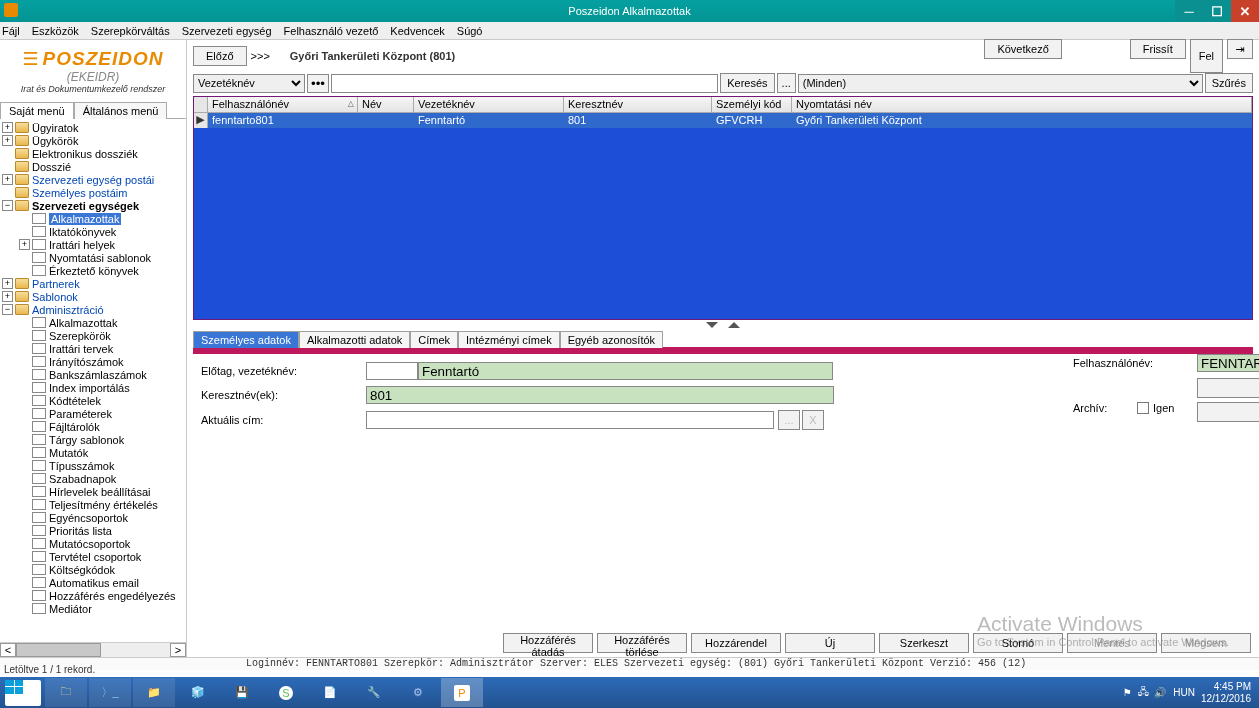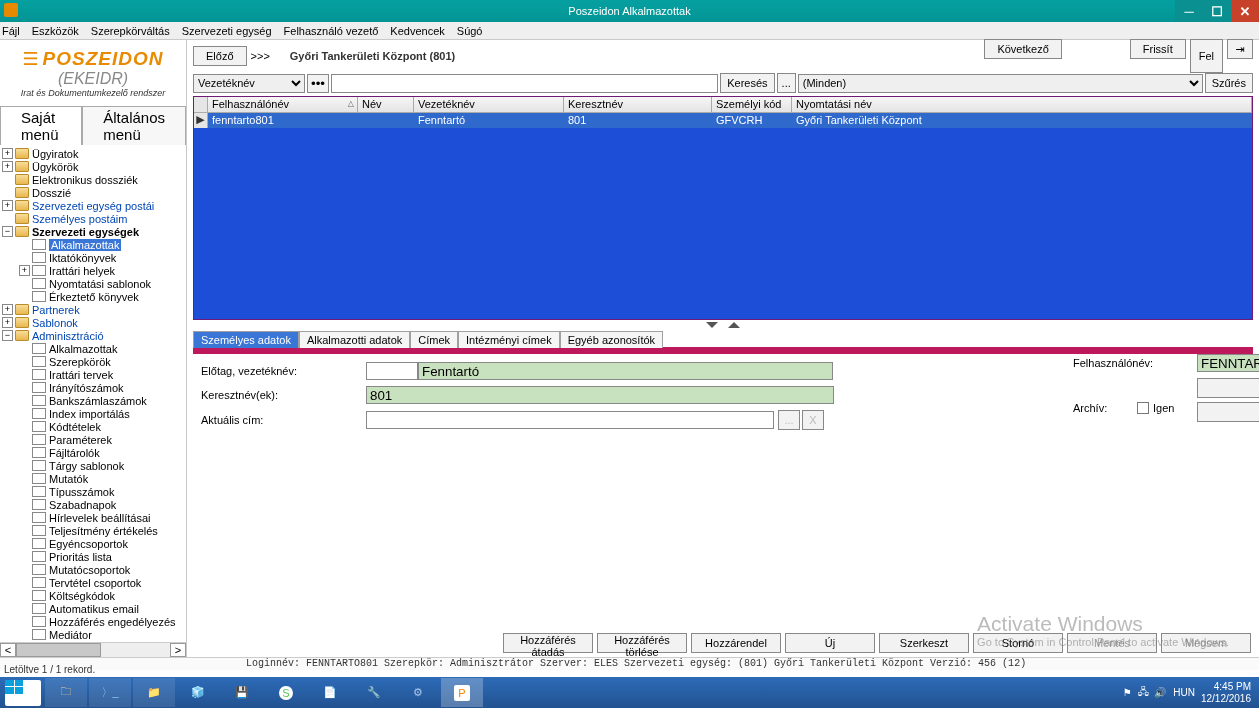--- a/index.html
+++ b/index.html
@@ -9,24 +9,24 @@
 .titlebar .wbtns{position:absolute;right:0;top:0;display:flex;}
 .wbtn{width:28px;height:22px;display:flex;align-items:center;justify-content:center;color:#fff;font-size:13px;font-weight:bold;}
 .wbtn.close{background:#c8412b;}
 .wbtn.min,.wbtn.max{background:#0a9090;}
 .menubar{background:#efefef;height:18px;display:flex;align-items:center;gap:12px;padding:0 2px;border-bottom:1px solid #c9c9c9;}
 .menubar span{cursor:default;}
 .app-body{display:flex;height:617px;}
 .leftcol{width:187px;border-right:1px solid #c9c9c9;display:flex;flex-direction:column;}
 .logo-area{padding:8px 6px 4px 6px;text-align:center;}
 .logo-text{color:#e98a00;font-weight:bold;font-size:19px;font-style:italic;letter-spacing:1px;}
-.logo-sub1{color:#888;font-size:16px;font-style:italic;}
+.logo-sub1{color:#888;font-size:12px;font-style:italic;}
 .logo-sub2{color:#333;font-size:9px;font-style:italic;}
 .tabs-left{display:flex;border-bottom:1px solid #aaa;margin-top:3px;}
-.tab-left{padding:2px 20px;border:1px solid #aaa;border-bottom:none;background:#f7f7f7;font-size:15px;position:relative;top:1px;}
+.tab-left{padding:2px 8px;border:1px solid #aaa;border-bottom:none;background:#f7f7f7;font-size:11px;position:relative;top:1px;}
 .tab-left.active{background:#fff;}
 .tree{flex:1;overflow-y:auto;overflow-x:hidden;padding:2px 0;font-size:11px;}
 .tree-node{display:flex;align-items:center;white-space:nowrap;height:13px;padding:0 2px;}
 .tree-node .pm{width:11px;height:11px;text-align:center;line-height:9px;font-size:9px;border:1px solid #888;margin-right:2px;background:#fff;}
 .tree-node .sp{display:inline-block;}
 .tree-node .ic{width:14px;height:11px;margin-right:3px;}
 .ic-folder{background:linear-gradient(#f7dd9a,#e9b74e);border:1px solid #b98b2a;border-radius:1px;}
 .ic-page{background:#fff;border:1px solid #888;}
 .tree-node a{color:#0046b3;text-decoration:none;}
 .tree-node .bold{font-weight:bold;color:#000;}

